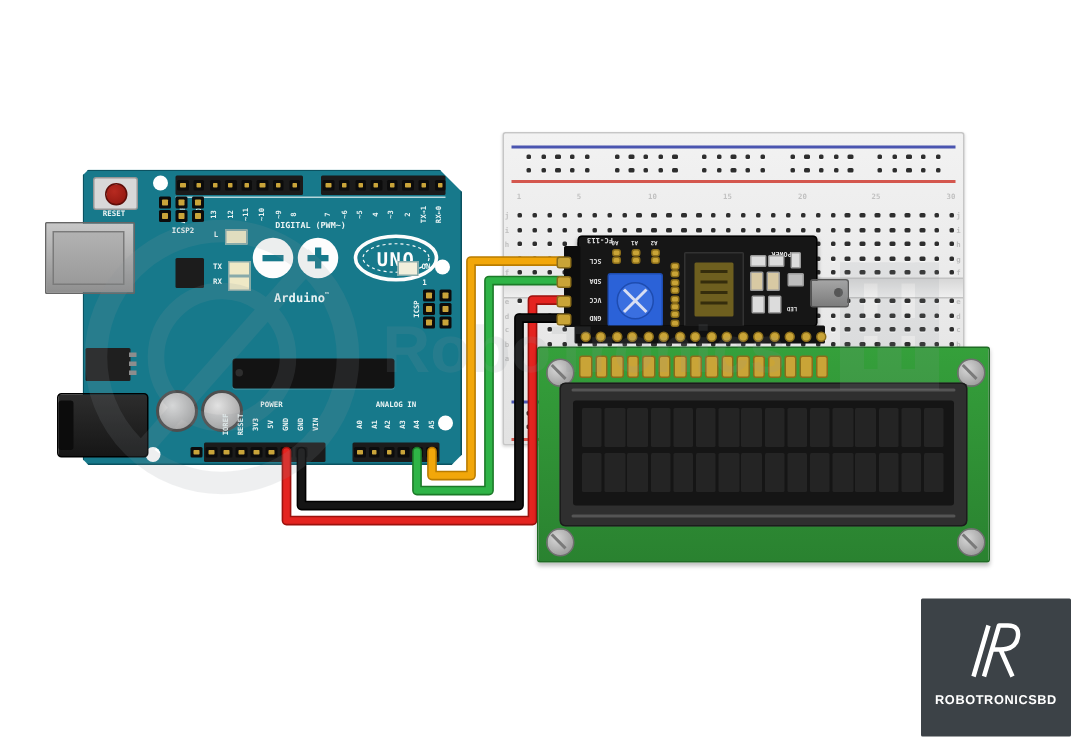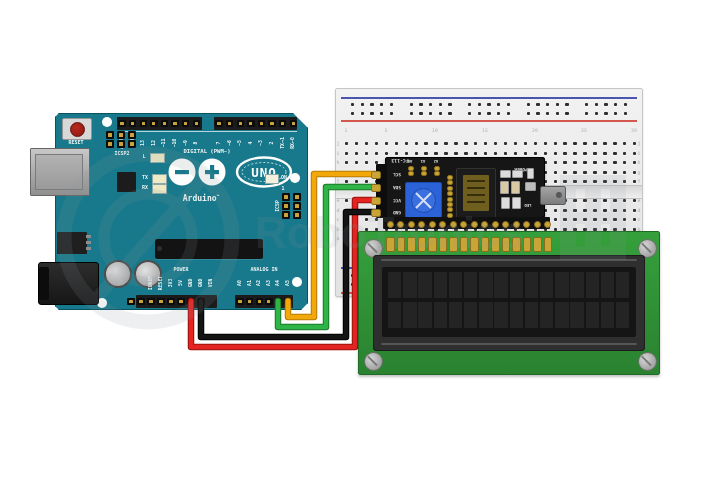--- a/index.html
+++ b/index.html
@@ -761,20 +761,28 @@
       <div class="lcdcell" style="left: 150.6px; top: 70px; width: 13.4px; height: 26px;"></div>
       <div class="lcdcell" style="left: 165.8px; top: 70px; width: 13.4px; height: 26px;"></div>
       <div class="lcdcell" style="left: 181px; top: 70px; width: 13.4px; height: 26px;"></div>
       <div class="lcdcell" style="left: 196.2px; top: 70px; width: 13.4px; height: 26px;"></div>
       <div class="lcdcell" style="left: 211.4px; top: 70px; width: 13.4px; height: 26px;"></div>
       <div class="lcdcell" style="left: 226.6px; top: 70px; width: 13.4px; height: 26px;"></div>
       <div class="lcdcell" style="left: 241.8px; top: 70px; width: 13.4px; height: 26px;"></div>
       <div class="lcdcell" style="left: 257px; top: 70px; width: 13.4px; height: 26px;"></div>
     </div>
 
+  <div class="abs" style="left:614px;top:399px;width:100px;height:92px;background:#3c4247;z-index:45;border-radius:1px;">
+    <svg class="abs" style="left:28px;top:12px;" width="44" height="44" viewBox="0 0 44 44">
+      <path d="M7 40 L17 6" stroke="#fff" stroke-width="3" fill="none"></path>
+      <path d="M14 40 L24 6 L30 6 Q38 6 36.5 14 Q35 22 25 22 L20 22 M25 22 L33 40" stroke="#fff" stroke-width="3" fill="none" stroke-linejoin="round"></path>
+    </svg>
+    <div class="abs" style="left:0;top:62px;width:100px;text-align:center;color:#fff;
+                font:700 8.5px 'Liberation Sans',sans-serif;letter-spacing:.4px;">ROBOTRONICSBD</div>
+  </div>
 
   <svg class="abs" style="left:0;top:0;z-index:40;pointer-events:none;" width="720" height="495" viewBox="0 0 720 495">
     <g opacity="0.14" fill="none" stroke="#8e969c">
       <circle cx="148" cy="238" r="84" stroke-width="15"></circle>
       <circle cx="148" cy="238" r="44" stroke-width="11"></circle>
       <path d="M95 300 L210 170" stroke-width="12"></path>
     </g>
     <g opacity="0.12" fill="#8e969c" stroke="none">
       <rect x="560" y="175" width="16" height="85"></rect>
       <rect x="585" y="175" width="16" height="85"></rect>

